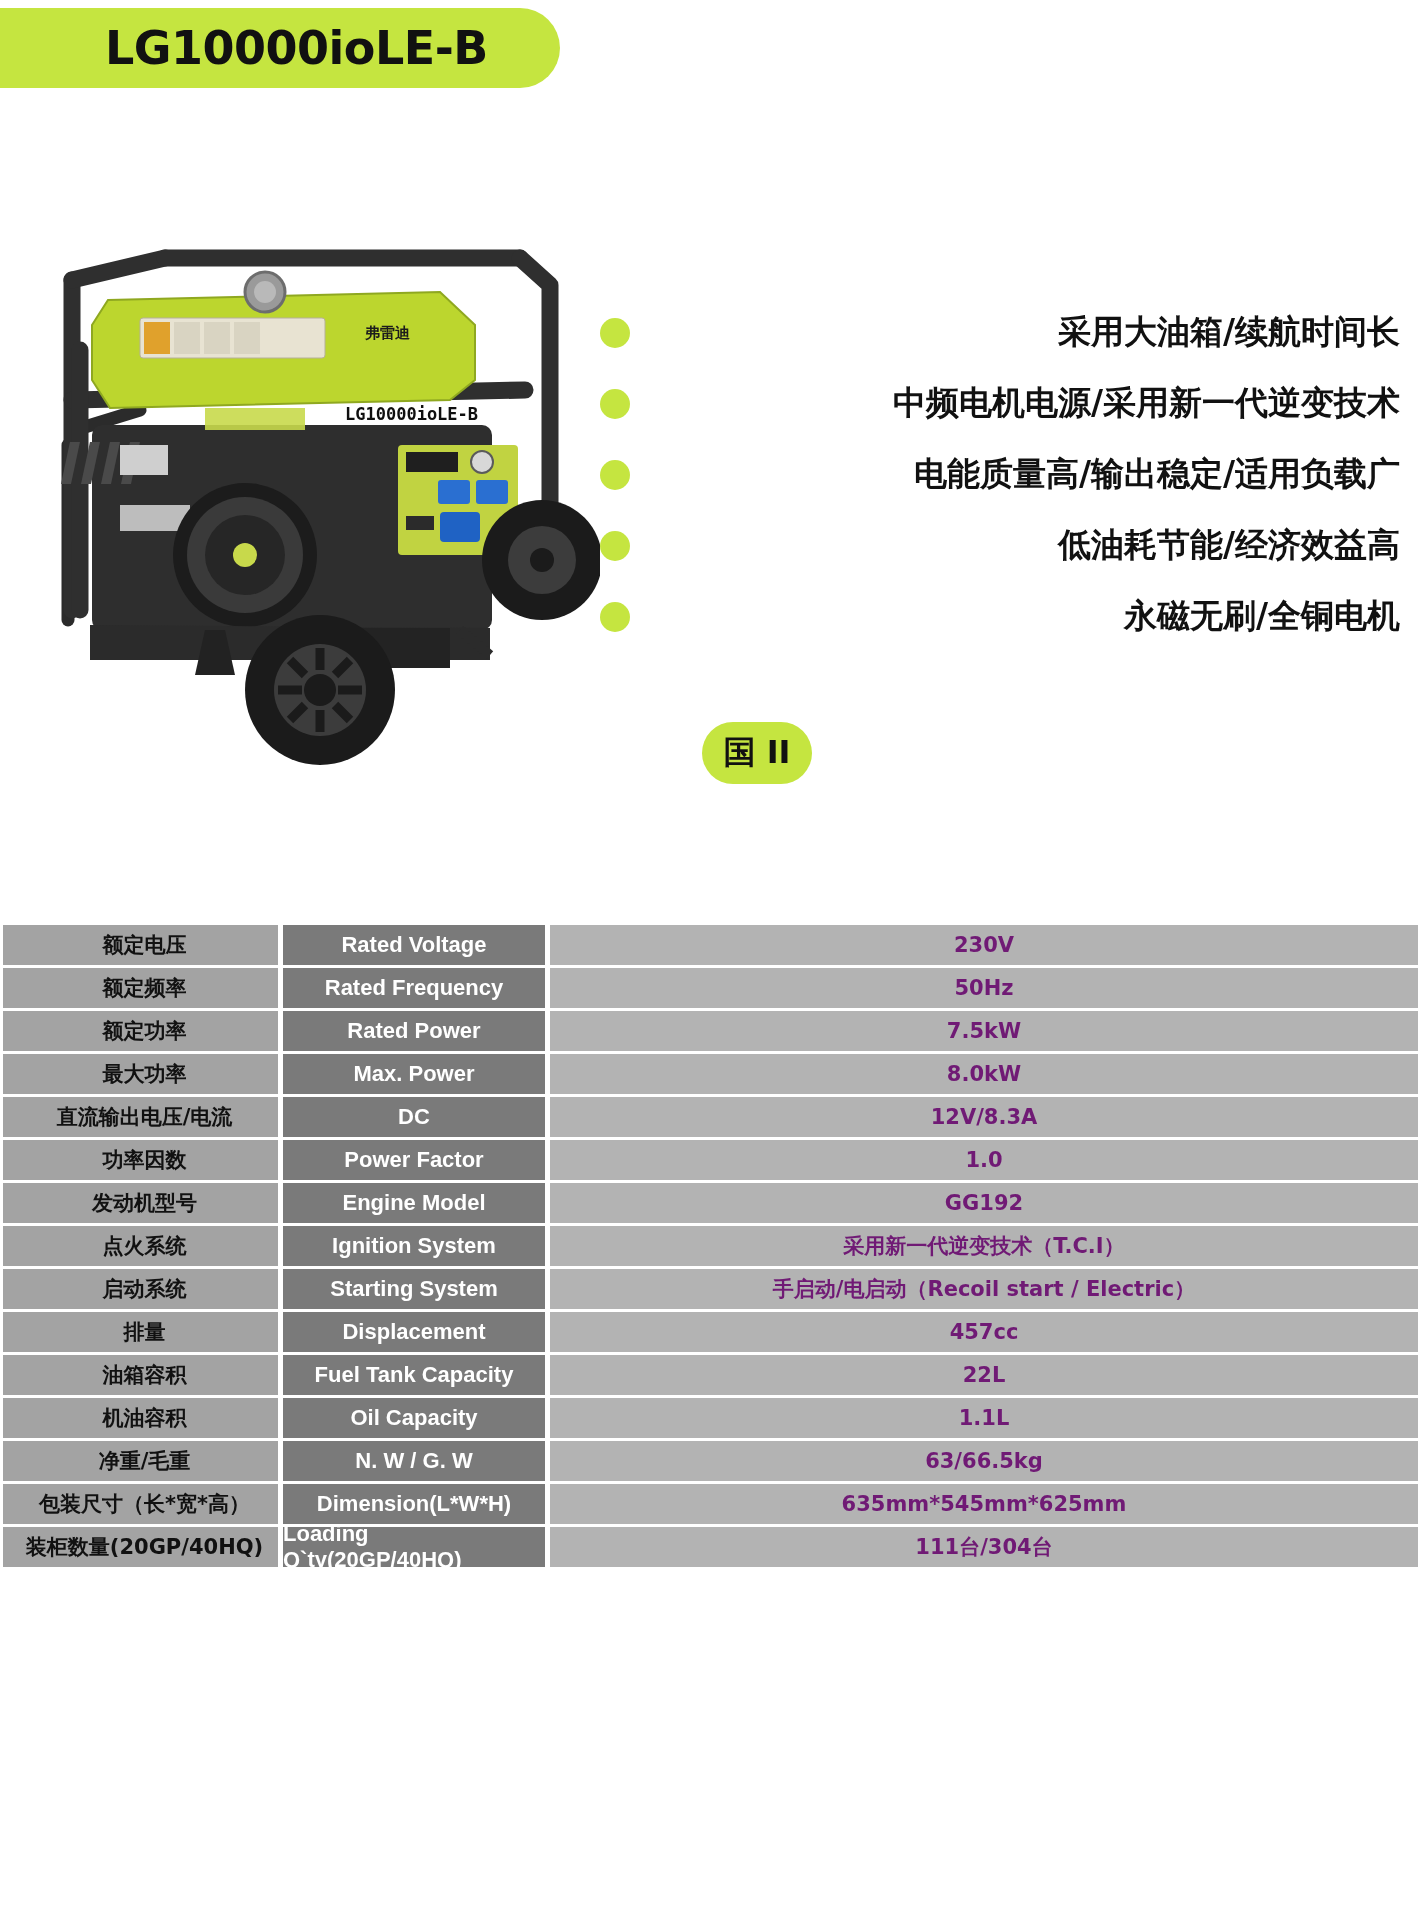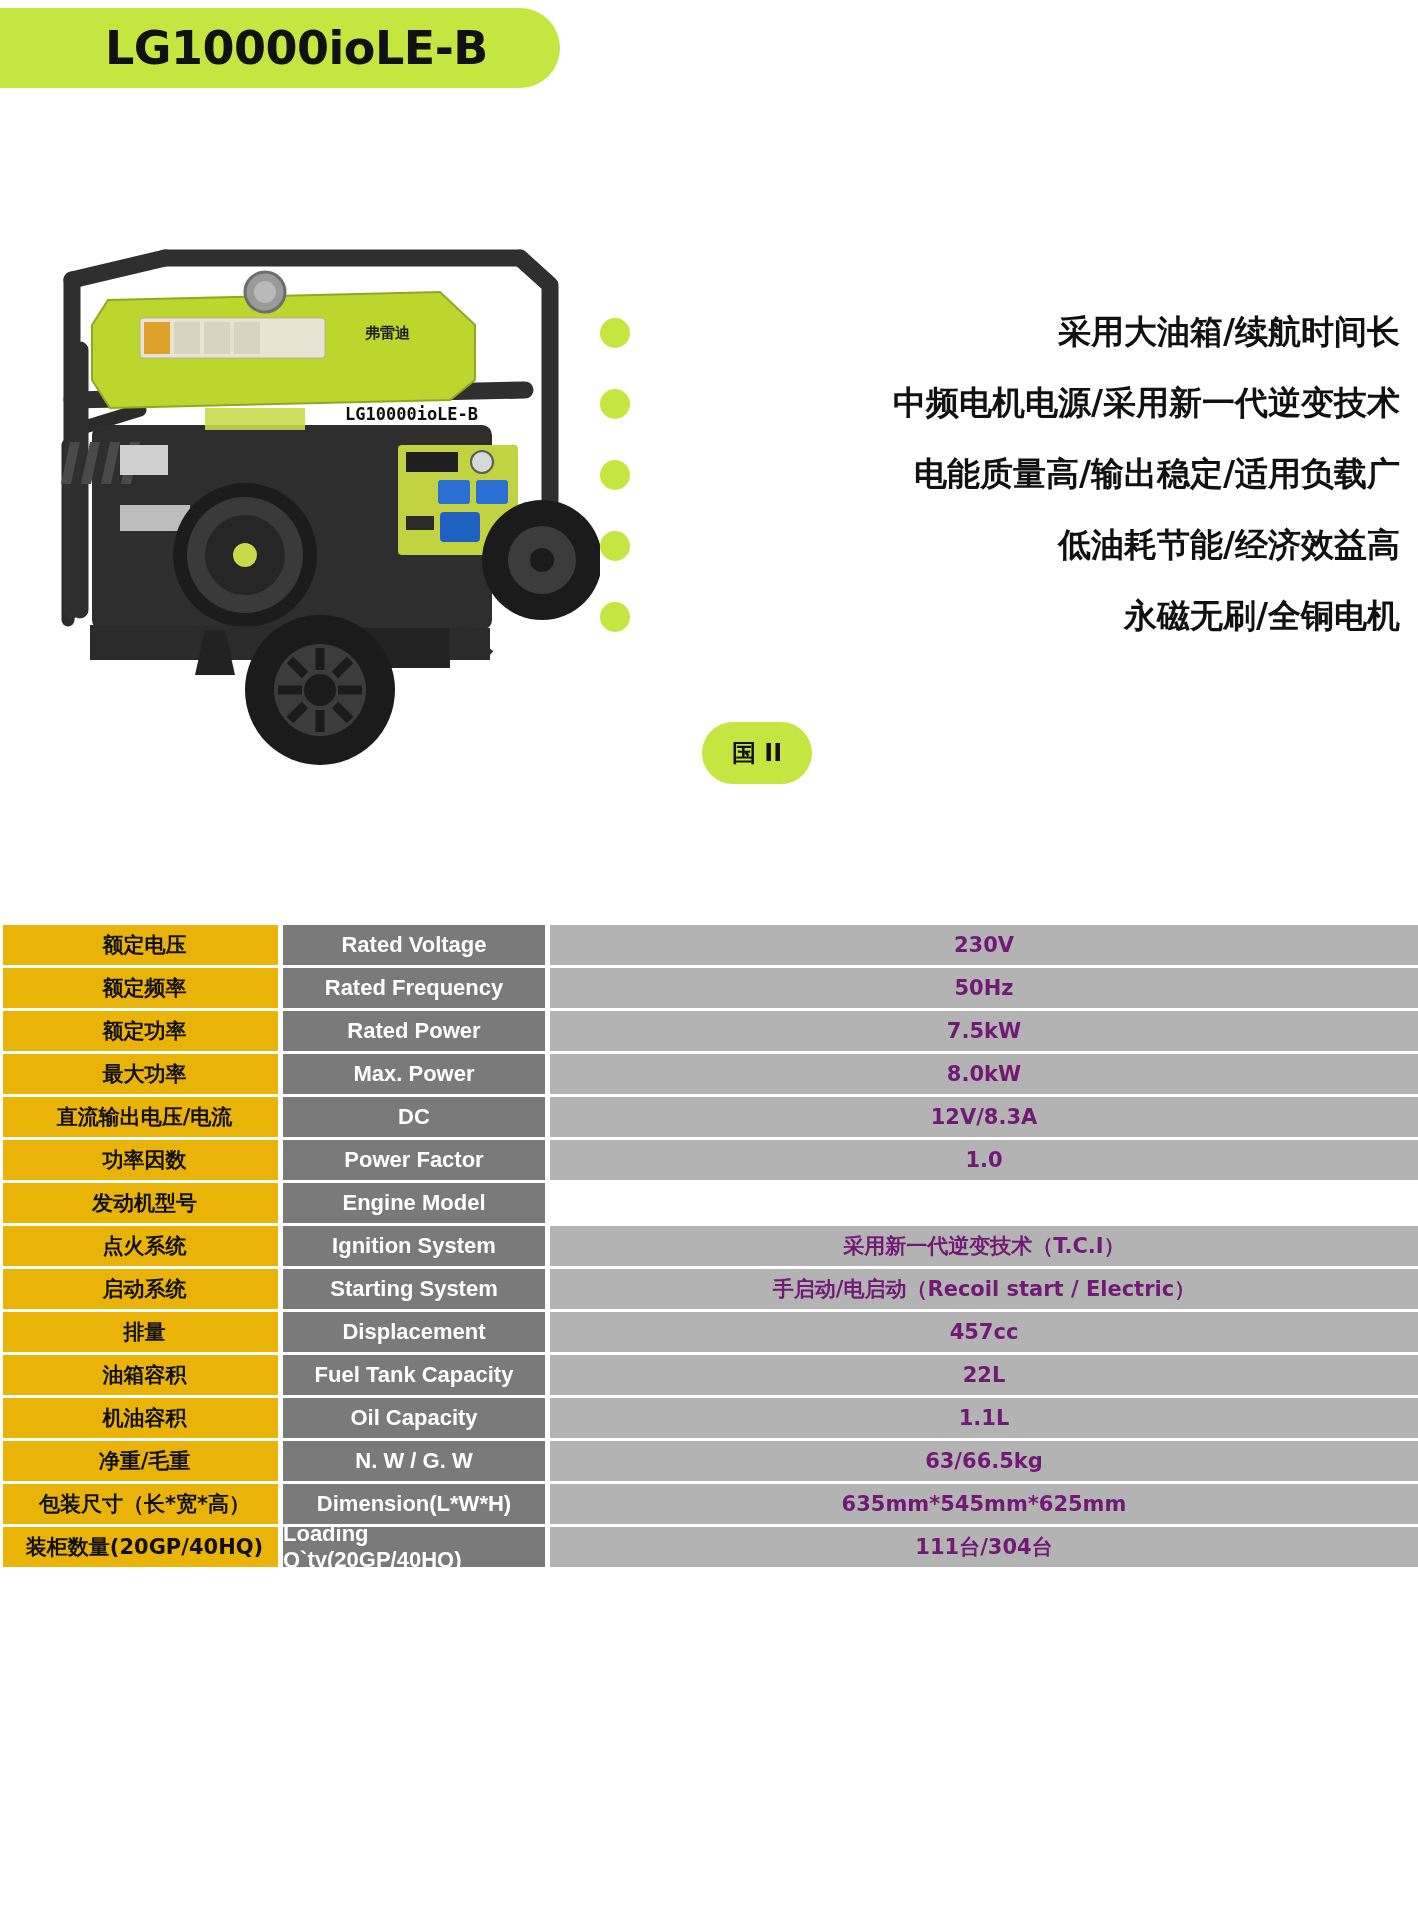--- a/index.html
+++ b/index.html
@@ -84,21 +84,21 @@
     top: 722px;
     width: 110px;
     height: 62px;
     background: #c5e540;
     border-radius: 31px;
     display: flex;
     align-items: center;
     justify-content: center;
   }
   .badge-text {
-    font-size: 24px;
+    font-size: 32px;
     font-weight: bold;
     color: #111;
     font-family: "DejaVu Sans", "Liberation Sans", sans-serif;
   }
 
   
   .spec-table {
     position: absolute;
     left: 0;
     top: 925px;
@@ -113,21 +113,21 @@
     align-items: center;
     justify-content: center;
     font-size: 21px;
     font-weight: bold;
     font-family: "DejaVu Sans", "Liberation Sans", sans-serif;
   }
   .cell-cn {
     width: 275px;
     margin-left: 3px;
     margin-right: 5px;
-    background: #eab308;
+    background: #a3a3a3;
     color: #111;
     padding-left: 8px;
   }
   .cell-en {
     width: 262px;
     margin-right: 5px;
     background: #7a7a7a;
     color: #ffffff;
     font-size: 22px;
     font-family: "Liberation Sans", sans-serif;
@@ -288,20 +288,21 @@
       <div class="cell cell-val">12V/8.3A</div>
     </div>
     <div class="spec-row">
       <div class="cell cell-cn">功率因数</div>
       <div class="cell cell-en">Power Factor</div>
       <div class="cell cell-val">1.0</div>
     </div>
     <div class="spec-row">
       <div class="cell cell-cn">发动机型号</div>
       <div class="cell cell-en">Engine Model</div>
+      <div class="cell cell-val">GG192</div>
     </div>
     <div class="spec-row">
       <div class="cell cell-cn">点火系统</div>
       <div class="cell cell-en">Ignition System</div>
       <div class="cell cell-val">采用新一代逆变技术（T.C.I）</div>
     </div>
     <div class="spec-row">
       <div class="cell cell-cn">启动系统</div>
       <div class="cell cell-en">Starting System</div>
       <div class="cell cell-val">手启动/电启动（Recoil start / Electric）</div>

